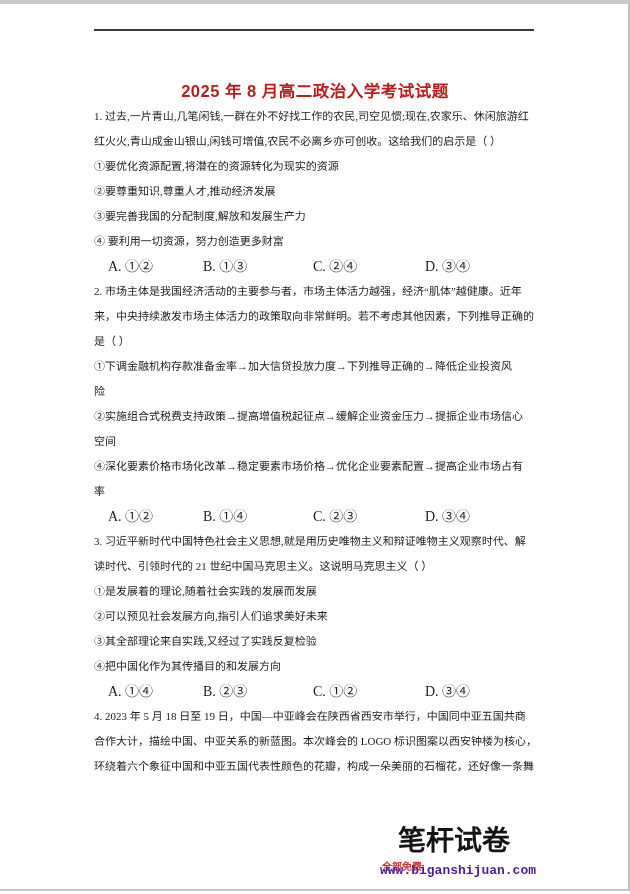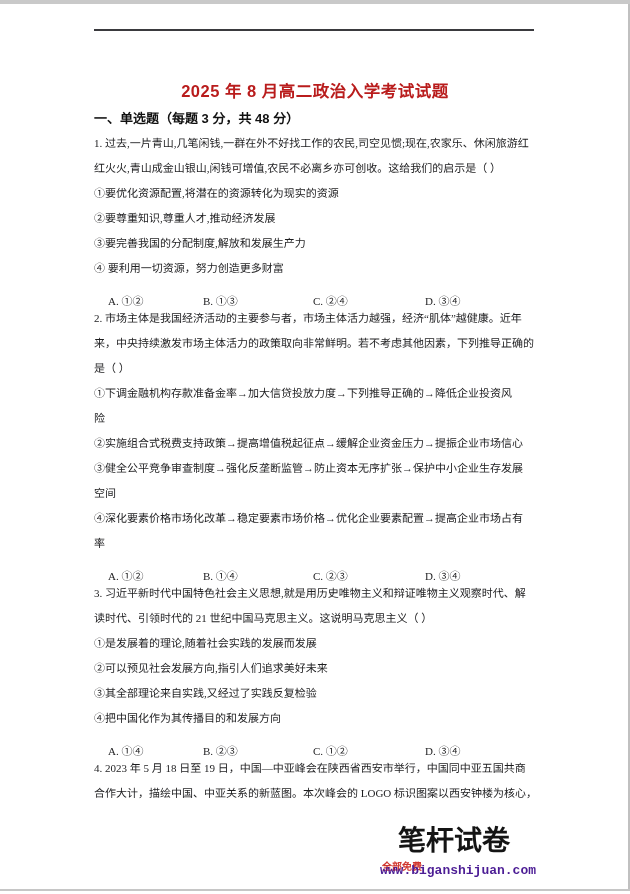--- a/index.html
+++ b/index.html
@@ -24,22 +24,22 @@
   .section-heading{
     height:25px;line-height:25px;margin-top:2px;
     font-family:"Liberation Sans","DejaVu Sans",sans-serif;
     font-weight:bold;font-size:13px;color:#111;white-space:nowrap;
   }
   .line{
     height:25px;line-height:25px;font-size:11px;white-space:nowrap;color:#1d1d1f;
   }
   .options-row{position:relative;height:25px;}
   .opt{
-    position:absolute;top:8px;height:25px;line-height:25px;
-    font-size:11px;white-space:nowrap;color:#1d1d1f;
+    position:absolute;top:0;height:25px;line-height:25px;
+    font-size:14px;white-space:nowrap;color:#1d1d1f;
   }
   .opt.o1{left:14px;} .opt.o2{left:109px;} .opt.o3{left:219px;} .opt.o4{left:331px;text-align:center;}
   
   .footer{position:absolute;left:380px;top:828px;width:170px;height:58px;text-align:right;}
   .brand{
     position:absolute;left:18px;top:-2px;height:30px;line-height:30px;
     font-family:"Liberation Sans","DejaVu Sans",sans-serif;
     font-weight:bold;font-size:28px;color:#141414;letter-spacing:0px;white-space:nowrap;
   }
   .badge{
@@ -57,21 +57,20 @@
 <body>
 
 <div class="top-strip"></div>
 <div class="right-strip"></div>
 <div class="bottom-strip"></div>
 <div class="hrule"></div>
 
 <div class="doc">
 
   <div class="title">2025 年 8 月高二政治入学考试试题</div>
-  <div class="section-heading">一、单选题（每题 3 分，共 48 分）</div>
 
   <div>
     <div class="line">1. 过去,一片青山,几笔闲钱,一群在外不好找工作的农民,司空见惯;现在,农家乐、休闲旅游红</div>
     <div class="line">红火火,青山成金山银山,闲钱可增值,农民不必离乡亦可创收。这给我们的启示是（  ）</div>
     <div class="line">①要优化资源配置,将潜在的资源转化为现实的资源</div>
     <div class="line">②要尊重知识,尊重人才,推动经济发展</div>
     <div class="line">③要完善我国的分配制度,解放和发展生产力</div>
     <div class="line">④ 要利用一切资源，努力创造更多财富</div>
     <div class="options-row">
       <span class="opt o1">A. ①②</span>
@@ -81,21 +80,20 @@
     </div>
   </div>
 
   <div>
     <div class="line">2. 市场主体是我国经济活动的主要参与者，市场主体活力越强，经济“肌体”越健康。近年</div>
     <div class="line">来，中央持续激发市场主体活力的政策取向非常鲜明。若不考虑其他因素，下列推导正确的</div>
     <div class="line">是（  ）</div>
     <div class="line">①下调金融机构存款准备金率→加大信贷投放力度→下列推导正确的→降低企业投资风</div>
     <div class="line">险</div>
     <div class="line">②实施组合式税费支持政策→提高增值税起征点→缓解企业资金压力→提振企业市场信心</div>
-    <div class="line">③健全公平竞争审查制度→强化反垄断监管→防止资本无序扩张→保护中小企业生存发展</div>
     <div class="line">空间</div>
     <div class="line">④深化要素价格市场化改革→稳定要素市场价格→优化企业要素配置→提高企业市场占有</div>
     <div class="line">率</div>
     <div class="options-row">
       <span class="opt o1">A. ①②</span>
       <span class="opt o2">B. ①④</span>
       <span class="opt o3">C. ②③</span>
       <span class="opt o4">D. ③④</span>
     </div>
   </div>
@@ -111,20 +109,21 @@
       <span class="opt o1">A. ①④</span>
       <span class="opt o2">B. ②③</span>
       <span class="opt o3">C. ①②</span>
       <span class="opt o4">D. ③④</span>
     </div>
   </div>
 
   <div>
     <div class="line">4. 2023 年 5 月 18 日至 19 日，中国—中亚峰会在陕西省西安市举行，中国同中亚五国共商</div>
     <div class="line">合作大计，描绘中国、中亚关系的新蓝图。本次峰会的 LOGO 标识图案以西安钟楼为核心，</div>
+    <div class="line">环绕着六个象征中国和中亚五国代表性颜色的花瓣，构成一朵美丽的石榴花，还好像一条舞</div>
   </div>
 
 </div>
 
 <div class="footer">
   <div class="brand">笔杆试卷</div>
   <div class="badge">全部免费</div>
   <div class="url">www.biganshijuan.com</div>
 </div>
 

